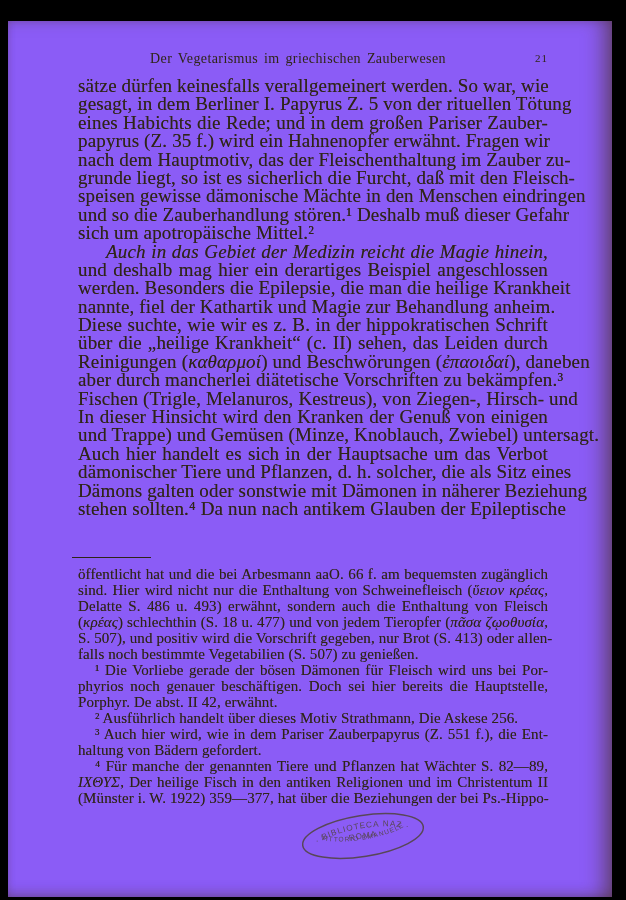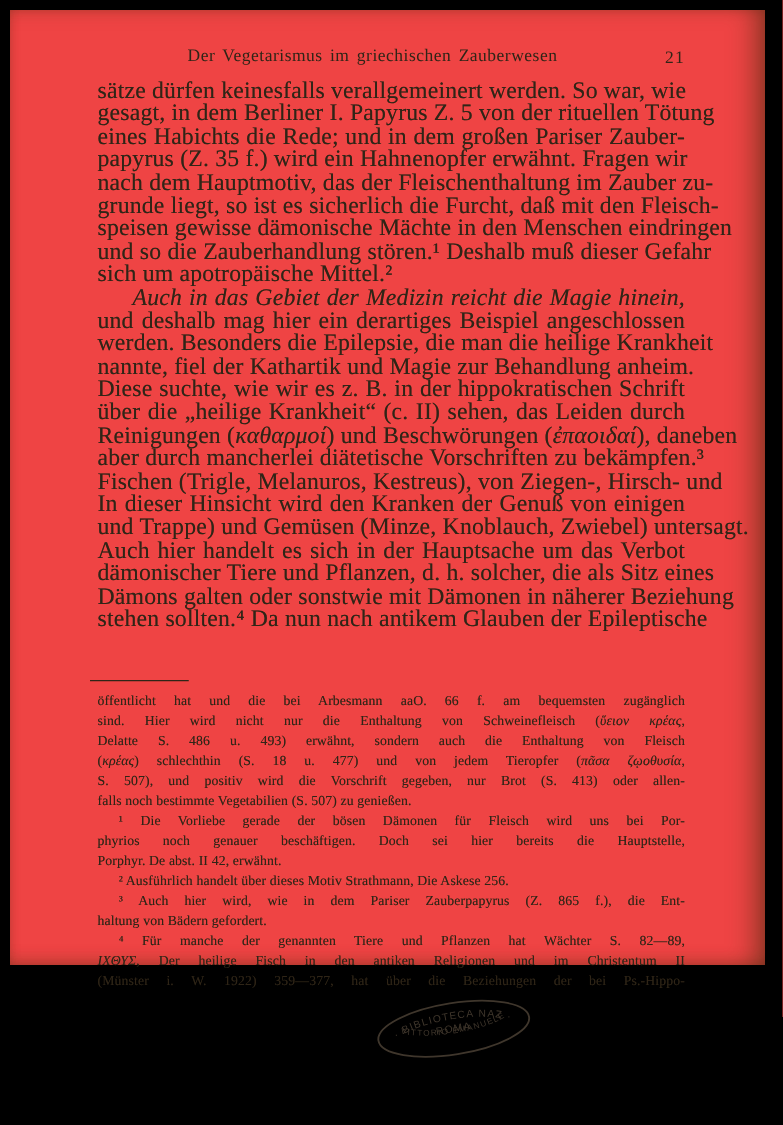--- a/index.html
+++ b/index.html
@@ -2,58 +2,58 @@
 <html><head>
 <meta charset="utf-8">
 <style>
   html,body{margin:0;padding:0;}
   body{
     width:626px;height:900px;position:relative;background:#000;
     font-family:"Liberation Serif","DejaVu Serif",serif;
     overflow:hidden;
   }
   .page{
-    position:absolute;left:8px;top:8px;width:604px;height:764px;
-    background:#ef4444;
+    position:absolute;left:8px;top:21px;width:604px;height:876px;
+    background:#8b5cf6;
     box-shadow:
       inset -16px 0 22px -10px rgba(70,45,15,.65),
       inset 4px 0 10px -6px rgba(70,45,15,.30),
       inset 0 -8px 14px -8px rgba(70,45,15,.35),
       inset 0 4px 10px -6px rgba(70,45,15,.22);
     color:#2f2517;
   }
   .runninghead{
     position:absolute;left:70px;top:30px;width:470px;height:20px;
     font-size:14px;letter-spacing:.4px;word-spacing:2px;
   }
   .runninghead .title{
     position:absolute;left:0;right:30px;text-align:center;white-space:nowrap;
   }
   .runninghead .pagenum{
-    position:absolute;right:0;top:1px;font-size:14px;letter-spacing:1px;margin-left:48px;
+    position:absolute;right:0;top:1px;font-size:11px;letter-spacing:1px;margin-left:48px;
   }
   .bodytext{
     position:absolute;left:70px;top:56px;width:470px;
     font-size:19px;line-height:18.4px;
     letter-spacing:.15px;
     text-shadow:0 0 .5px rgba(47,37,23,.55);
   }
   .bodytext .line{height:18.4px;white-space:nowrap;}
   .line{
     text-align:justify;text-align-last:justify;-moz-text-align-last:justify;
   }
   .line.nj{text-align-last:left;-moz-text-align-last:left;}
   .bodytext .line.ind{padding-left:28px;font-style:italic;}
   .fnrule{
     position:absolute;left:64px;top:536px;width:79px;height:0;
     border-top:1.6px solid #2f2517;
   }
   .footnotes{
     position:absolute;left:70px;top:545px;width:470px;
-    font-size:11px;line-height:16px;
+    font-size:15px;line-height:16px;
     letter-spacing:.1px;
     text-shadow:0 0 .4px rgba(47,37,23,.5);
   }
   .footnotes .line{height:16px;white-space:nowrap;}
   .footnotes .line.ind{padding-left:17px;}
   em{font-style:italic;}
   .stamp{
     position:absolute;left:291px;top:792px;width:128px;height:46px;
     transform:rotate(-9deg);
     opacity:.82;
@@ -108,21 +108,21 @@
       <div class="line">öffentlicht hat und die bei Arbesmann aaO. 66 f. am bequemsten zugänglich</div>
       <div class="line">sind. Hier wird nicht nur die Enthaltung von Schweinefleisch (<em>ὕειον κρέας</em>,</div>
       <div class="line">Delatte S. 486 u. 493) erwähnt, sondern auch die Enthaltung von Fleisch</div>
       <div class="line">(<em>κρέας</em>) schlechthin (S. 18 u. 477) und von jedem Tieropfer (<em>πᾶσα ζῳοθυσία</em>,</div>
       <div class="line">S. 507), und positiv wird die Vorschrift gegeben, nur Brot (S. 413) oder allen-</div>
       <div class="line nj">falls noch bestimmte Vegetabilien (S. 507) zu genießen.</div>
       <div class="line ind">¹ Die Vorliebe gerade der bösen Dämonen für Fleisch wird uns bei Por-</div>
       <div class="line">phyrios noch genauer beschäftigen. Doch sei hier bereits die Hauptstelle,</div>
       <div class="line nj">Porphyr. De abst. II 42, erwähnt.</div>
       <div class="line ind nj">² Ausführlich handelt über dieses Motiv Strathmann, Die Askese 256.</div>
-      <div class="line ind">³ Auch hier wird, wie in dem Pariser Zauberpapyrus (Z. 865 f.), die Ent-</div>
+      <div class="line ind">³ Auch hier wird, wie in dem Pariser Zauberpapyrus (Z. 551 f.), die Ent-</div>
       <div class="line nj">haltung von Bädern gefordert.</div>
       <div class="line ind">⁴ Für manche der genannten Tiere und Pflanzen hat Wächter S. 82—89,</div>
       <div class="line"><em>ΙΧΘΥΣ</em>, Der heilige Fisch in den antiken Religionen und im Christentum II</div>
       <div class="line">(Münster i. W. 1922) 359—377, hat über die Beziehungen der bei Ps.-Hippo-</div>
     </div>
 
   <div class="stamp">
     <svg viewBox="0 0 128 46">
       <ellipse cx="64" cy="23" rx="61" ry="20.5" fill="none" stroke="#4e4336" stroke-width="1.5"></ellipse>
       <path id="arc-top" d="M 11 29 A 54 17 0 0 1 117 29" fill="none"></path>

